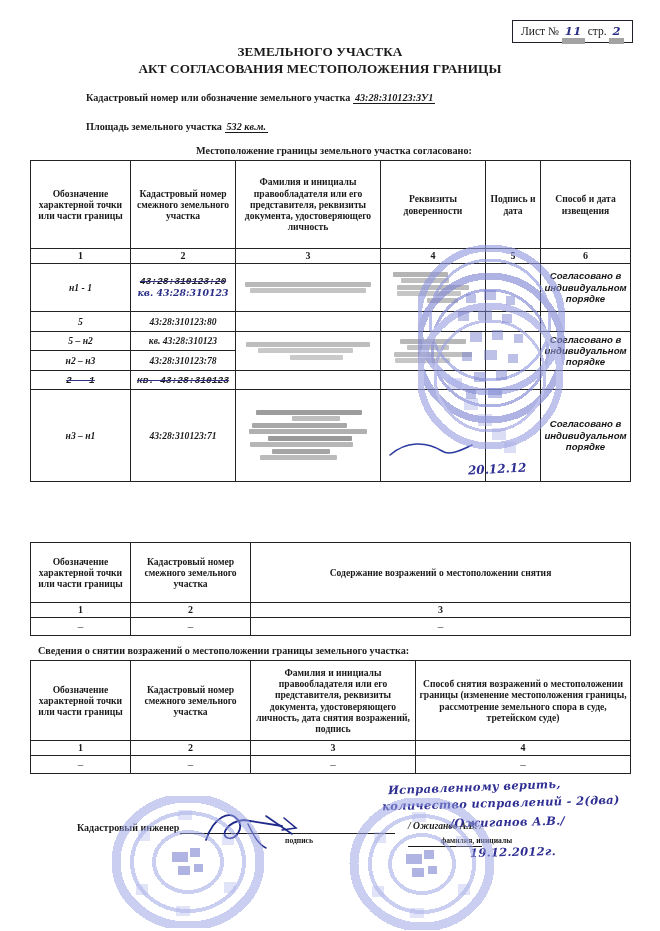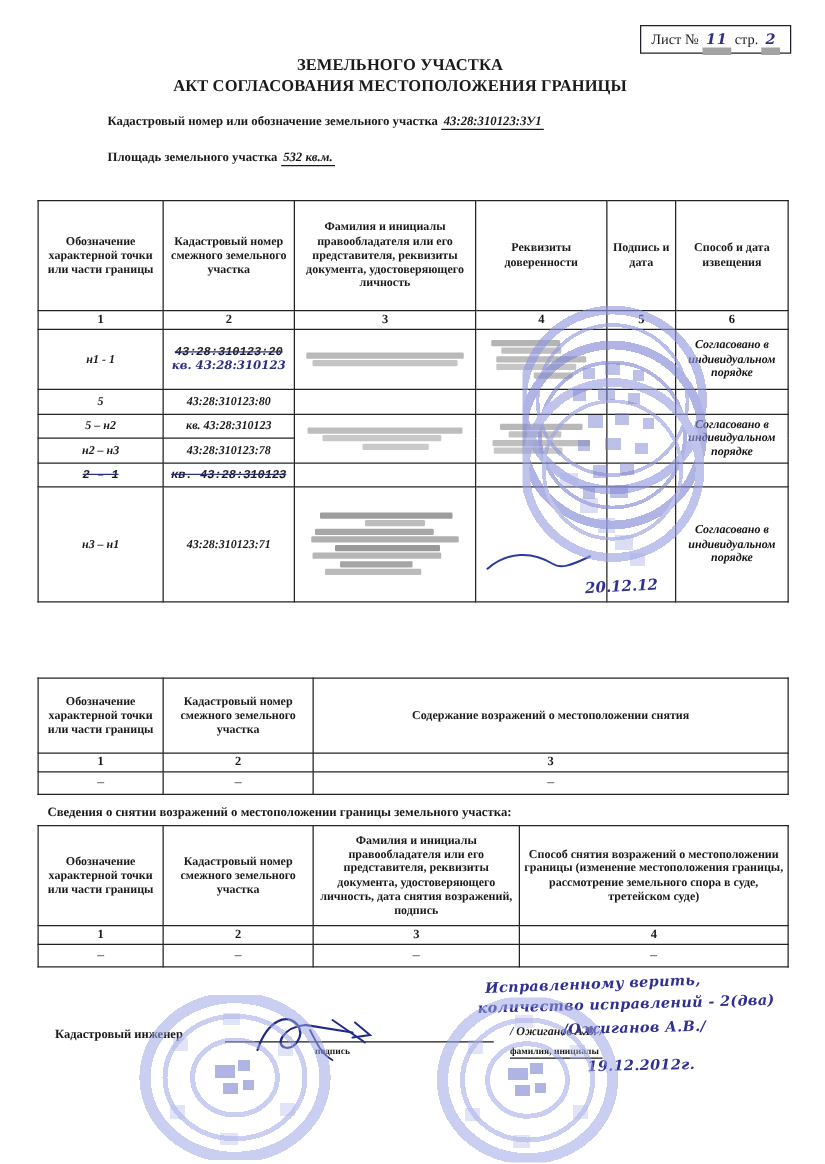--- a/index.html
+++ b/index.html
@@ -78,34 +78,34 @@
     font-style: italic; font-weight: normal; font-size: 10.2px;
     font-family: "Liberation Serif", serif;
   }
   td.data .strike { text-decoration: line-through; text-decoration-color:#2b2f86;font-family:Liberation Mono, monospace; }
   td.data .ink {
     color:#2b2f86; font-family:"DejaVu Serif", serif;
     font-style: italic; font-weight: bold; font-size: 9.4px;
   }
   td.notice {
     font-style: italic; font-weight: normal; font-size: 9px;
-    font-family: Liberation Serif, serif; line-height: 1.35;
+    font-family: Liberation Sans, sans-serif; line-height: 1.35;
     color: #141414;
   }
 
   
   .redact { display: block; margin: 1.5px auto; height: 5px; border-radius: 1px; }
   .rd-cell { padding: 3px 6px !important; }
 
   
   .stamp { position: absolute; pointer-events: none; }
   .stamp svg { display:block; }
 
   
-  .sig-label { position: absolute; font-size: 10px; font-weight: bold; white-space: nowrap; }
+  .sig-label { position: absolute; font-size: 10px; font-weight: bold; white-space: nowrap; margin-left: 33px; }
   #sig-eng { top: 822px; left: 44px; }
   .sig-line {
     position: absolute; top: 833px; left: 180px; width: 215px;
     border-bottom: 1px solid #1a1a1a;
   }
   #sig-podpis { top: 836px; left: 252px; font-size: 7.6px; }
   #sig-name {
     position: absolute; top: 820px; left: 408px; font-size: 9.6px;
     font-weight: bold; font-style: italic; white-space: nowrap;
     border-bottom: 1px solid #1a1a1a; padding-bottom:15px;
@@ -150,20 +150,21 @@
 
   <div class="field" id="f-cadnum">
     <span>Кадастровый номер или обозначение земельного участка</span>
     <span class="val">43:28:310123:ЗУ1</span>
   </div>
   <div class="field" id="f-area">
     <span>Площадь земельного участка</span>
     <span class="val">532 кв.м.</span>
   </div>
 
+  <div class="caption" id="cap-main">Местоположение границы земельного участка согласовано:</div>
 
   <table class="doc" id="tbl-main">
     <colgroup>
       <col style="width:100px">
         <col style="width:105px">
         <col style="width:145px">
       <col style="width:105px">
         <col style="width:55px">
         <col style="width:90px">
     </colgroup>

